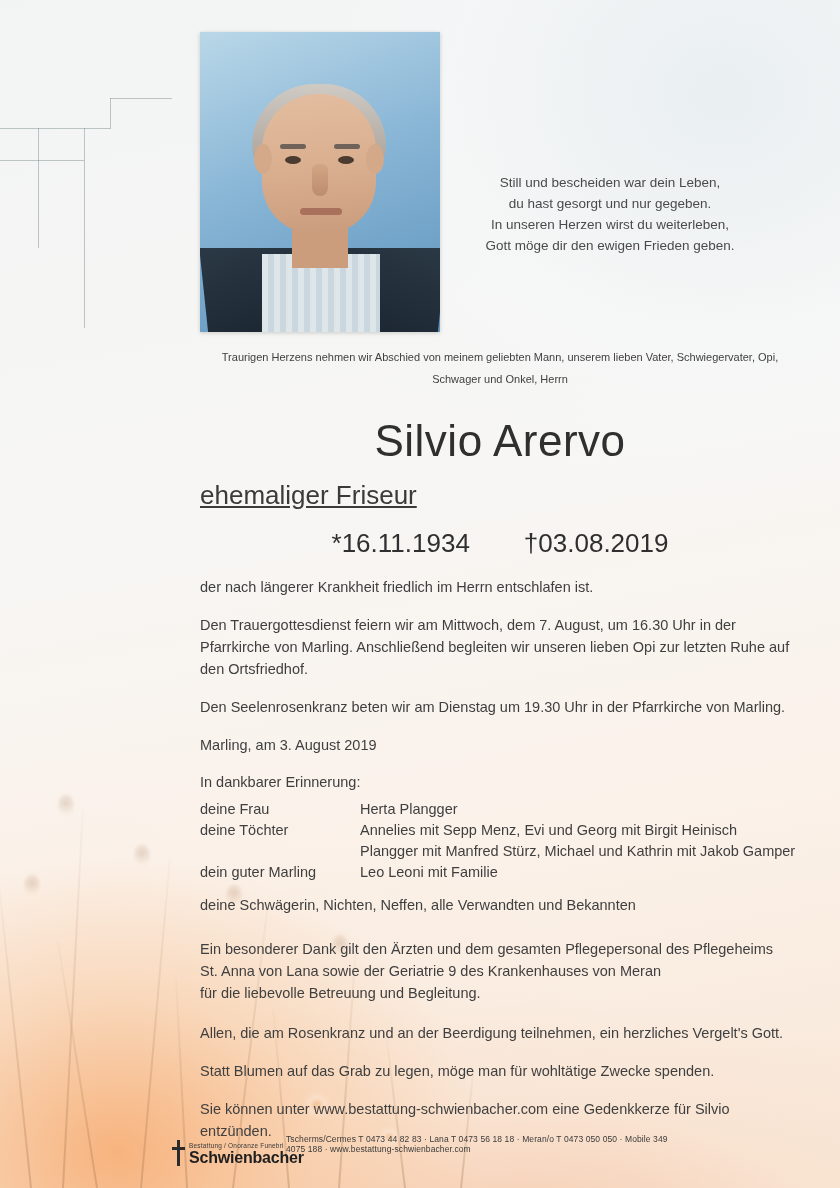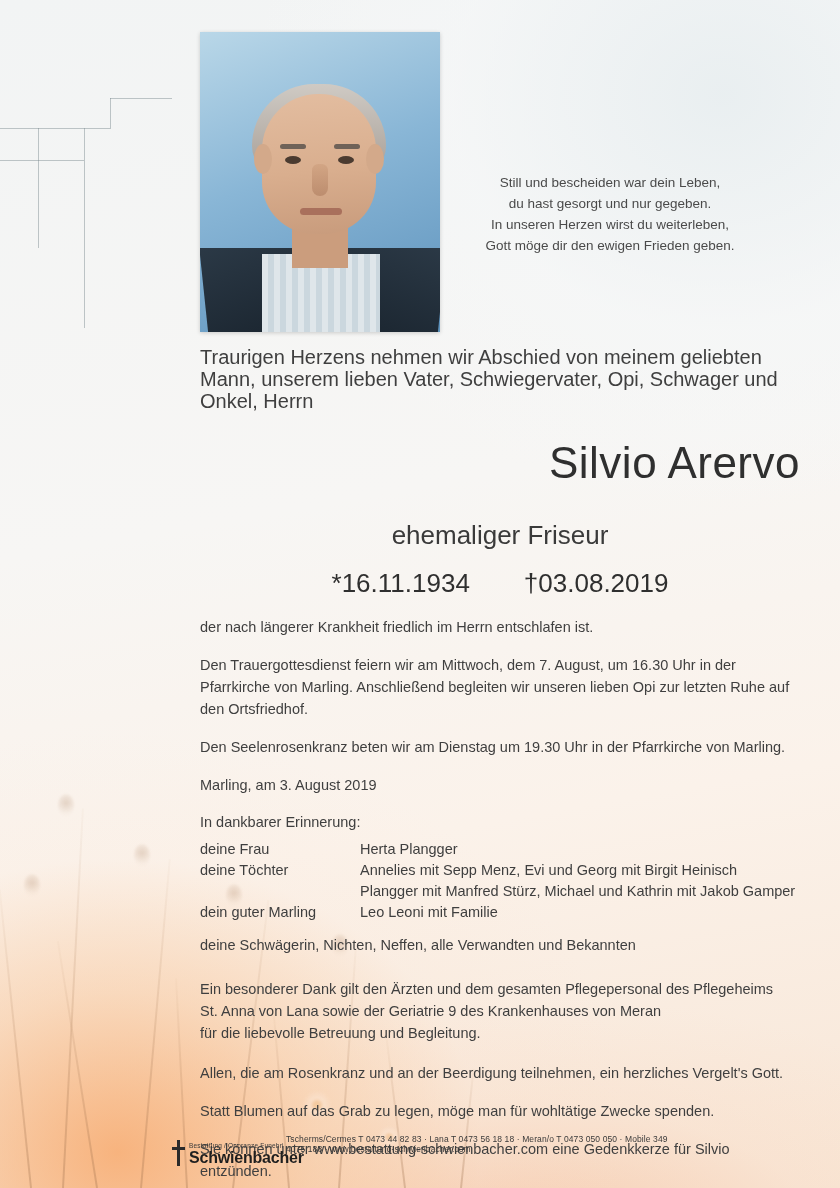--- a/index.html
+++ b/index.html
@@ -124,40 +124,41 @@
   .verse div { white-space: nowrap; text-align: center; }
 
   .body-block {
     position: absolute;
     left: 200px;
     top: 346px;
     width: 600px;
   }
 
   .intro {
-    font-size: 20px;
+    font-size: 11px;
     line-height: 22px;
     color: #3f3f3f;
+    text-align: center;
   }
 
   .name {
-    text-align: right;
+    text-align: center;
     font-size: 44px;
     line-height: 54px;
     margin-top: 24px;
     color: #2f2f2f;
     font-weight: 400;
     letter-spacing: 0.5px;
   }
   .role {
-    text-align: center;
     font-size: 26px;
     line-height: 34px;
-    margin-top: 28px;
+    margin-top: 10px;
     color: #3a3a3a;
+    text-decoration: underline;
   }
   .dates {
     text-align: center;
     font-size: 26px;
     line-height: 34px;
     margin-top: 14px;
     color: #2f2f2f;
     display: flex;
     justify-content: center;
     gap: 54px;

